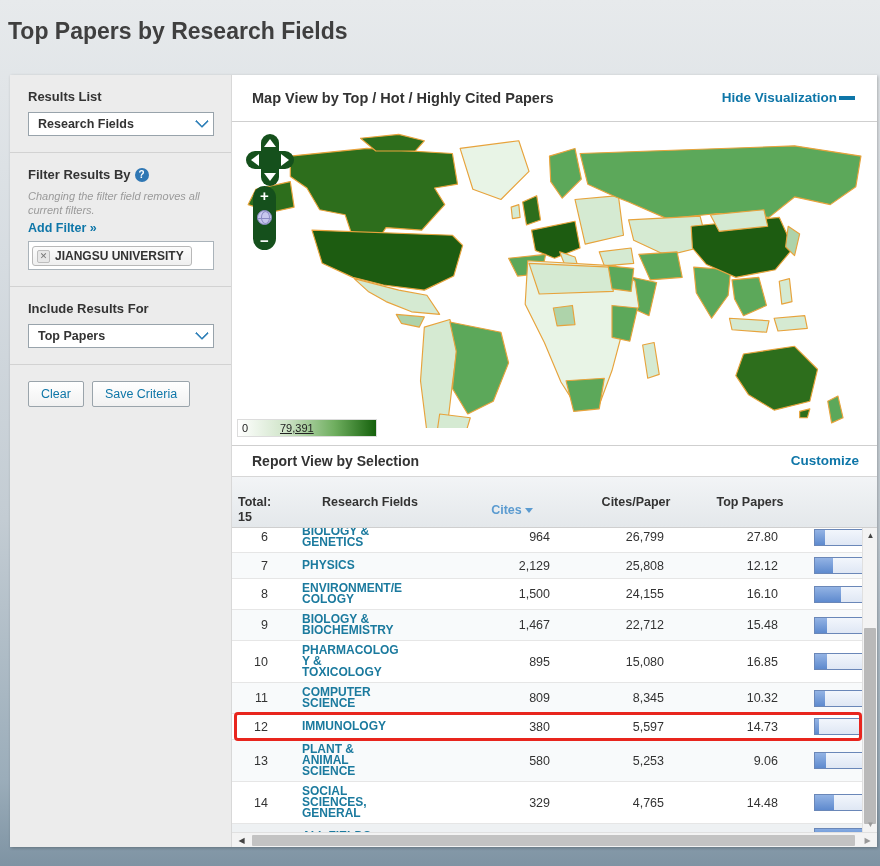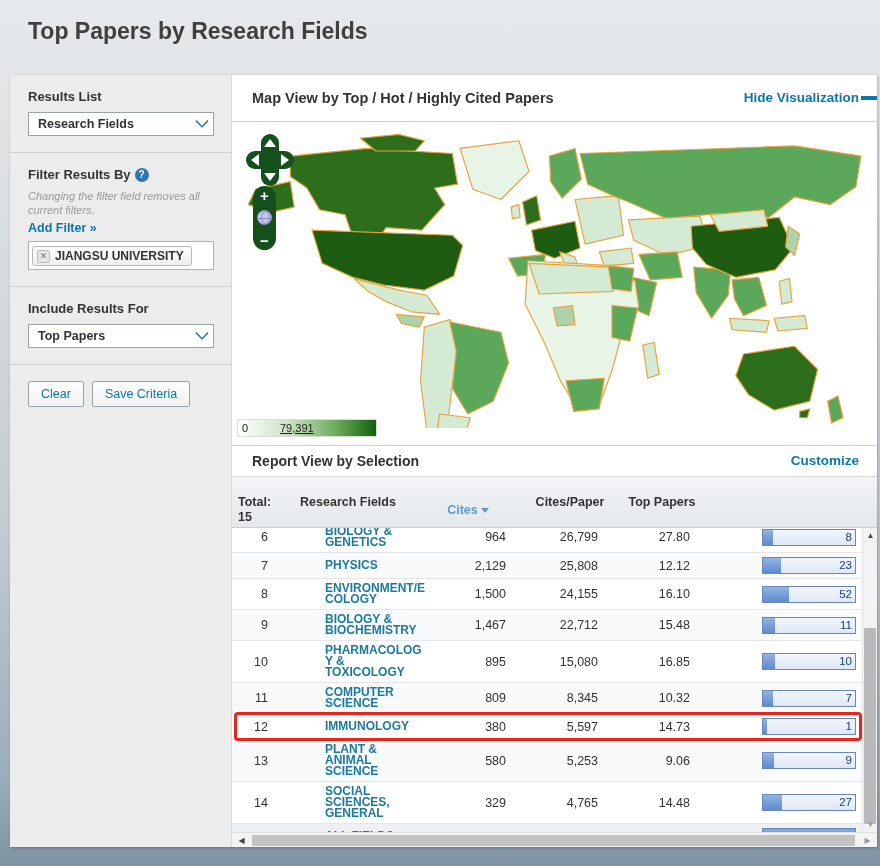--- a/index.html
+++ b/index.html
@@ -1,19 +1,19 @@
 <!DOCTYPE html>
 <html><head>
 <meta charset="utf-8">
 <style>
   * { margin:0; padding:0; box-sizing:border-box; }
   body { font-family:"Liberation Sans", sans-serif; }
   .page { position:relative; width:880px; height:866px; overflow:hidden;
           background:linear-gradient(180deg,#e7eaec 0%,#d6dce1 30%,#c3ccd3 60%,#9badba 90%,#7e93a3 100%); }
-  .page-title { position:absolute; left:28px; top:18px; font-size:23px; font-weight:bold; color:#3f3f3f; }
+  .page-title { position:absolute; left:8px; top:18px; font-size:23px; font-weight:bold; color:#3f3f3f; }
 
   .panel { position:absolute; left:10px; top:75px; width:867px; height:772px; display:flex;
            box-shadow:1px 1px 3px rgba(0,0,0,.25); }
 
   
   .sidebar { width:222px; background:#ececec; border-right:1px solid #d8d8d8; }
   .sb-section { padding:14px 18px 16px 18px; border-bottom:1px solid #d2d2d2; }
   .sb-label { font-size:13px; font-weight:bold; color:#333; margin-bottom:8px; }
   .dropdown { width:186px; height:24px; background:#fff; border:1px solid #98a3ab; display:flex;
               align-items:center; justify-content:space-between; padding:0 6px 0 9px; cursor:pointer; }
@@ -31,21 +31,21 @@
   .tag-x { width:13px; height:13px; background:#e7e7e7; border:1px solid #bdbdbd; border-radius:2px;
            color:#777; font-size:9px; line-height:11px; text-align:center; cursor:pointer; }
   .tag-label { font-size:12px; font-weight:bold; color:#333; }
   .sb-buttons { padding:16px 18px; display:flex; gap:8px; }
   .btn { font-size:12.5px; font-weight:normal; color:#0e76a8; background:linear-gradient(#ffffff,#f1f1f1);
          border:1px solid #9aa4ab; border-radius:2px; padding:5px 12px; cursor:pointer; }
 
   
   .main { flex:1; background:#fff; display:flex; flex-direction:column; min-width:0; }
   .map-header { height:48px; display:flex; align-items:center; justify-content:space-between;
-                padding:0 0 0 20px; border-bottom:1px solid #cfcfcf; }
+                padding:0 22px 0 20px; border-bottom:1px solid #cfcfcf; }
   .map-title { font-size:14.5px; font-weight:bold; color:#333; }
   .hide-viz { display:flex; align-items:center; gap:2px; color:#0e76a8; font-size:13.5px; font-weight:bold;
               cursor:pointer; text-decoration:none; }
   .minus-glyph { width:16px; height:4px; background:#0e76a8; display:inline-block; }
 
   .map-region { position:relative; height:332px; border-bottom:1px solid #cfcfcf; overflow:hidden; }
   .map-svg { position:absolute; left:0; top:6px; }
 
   .pan-control { position:absolute; left:14px; top:12px; }
   .zoom-pill { position:absolute; left:21px; top:64px; width:23px; height:64px; background:#15501c;
@@ -62,38 +62,38 @@
             background:linear-gradient(90deg,#ffffff 0%,#cfe4c8 35%,#6fae5f 70%,#15610c 100%);
             border:1px solid #dcdcdc; }
   .legend-min { position:absolute; left:4px; top:2px; font-size:11px; color:#222; }
   .legend-max { position:absolute; left:42px; top:2px; font-size:11px; color:#222;text-decoration:underline; }
 
   .report-bar { height:32px; display:flex; align-items:center; justify-content:space-between;
                 padding:0 18px 0 20px; border-bottom:1px solid #d7d7d7; }
   .report-title { font-size:14px; font-weight:bold; color:#333; }
   .customize-link { font-size:13.5px; font-weight:bold; color:#0e76a8; cursor:pointer; text-decoration:none; }
 
-  .grid-cols { display:grid; grid-template-columns:48px 128px 112px 92px 92px 1fr; }
+  .grid-cols { display:grid; grid-template-columns:48px 128px 112px 92px 92px 1fr;gap:22px; }
   .thead { background:linear-gradient(#f2f4f6,#e4e8eb); border-bottom:1px solid #cfcfcf;
            padding:4px 15px 4px 4px; min-height:34px; align-items:center; }
   .th { font-size:12.5px; font-weight:bold; color:#333; text-align:center; line-height:1.15; white-space:pre-line; }
   .th-total { text-align:left; padding-left:2px; }
   .th-sort { color:#5b9bd0; cursor:pointer; }
   .sort-arrow { display:inline-block; width:0; height:0; border-left:4px solid transparent;
                 border-right:4px solid transparent; border-top:5px solid #5b9bd0; margin-left:3px; vertical-align:1px; }
 
   .tbody-wrap { position:relative; height:312px; overflow:hidden; }
   .rows { margin-right:15px; }
   .trow { padding:4px 0; border-bottom:1px solid #e6e6e6; align-items:center; position:relative; }
   .trow:first-child { margin-top:-6px; }
   .trow:nth-child(even) { background:#f8fafb; }
   .trow.total-row { background:#eef1f3; }
   .td-rank { font-size:12.5px; color:#333; text-align:right; padding-right:12px; }
   .td-field { font-size:12px; font-weight:bold; color:#1b7a9e; line-height:11px; white-space:pre-line;
-              cursor:pointer; padding-right:4px;margin-left:45px; }
+              cursor:pointer; padding-right:4px; }
   .td-num { font-size:12.5px; color:#333; text-align:right; padding-right:14px; }
   .td-bar { display:flex; justify-content:flex-end; padding-right:6px; }
   .bar-gauge { position:relative; width:94px; height:17px; border:1px solid #6a87b8;
                background:linear-gradient(#f2f6fc,#dfe7f4); }
   .bar-fill { position:absolute; left:0; top:0; bottom:0; background:linear-gradient(#93b3e4,#5e8ace); }
   .bar-label { position:absolute; right:3px; top:1px; font-size:11.5px; color:#1c3f7a; }
   .bar-gauge.full .bar-fill { width:100%; background:linear-gradient(#85abe2,#4577c4); }
   .bar-gauge.full .bar-label { color:#fff; }
 
   .trow.highlighted::after { content:""; position:absolute; left:2px; right:0px; top:-2px; bottom:-2px;

